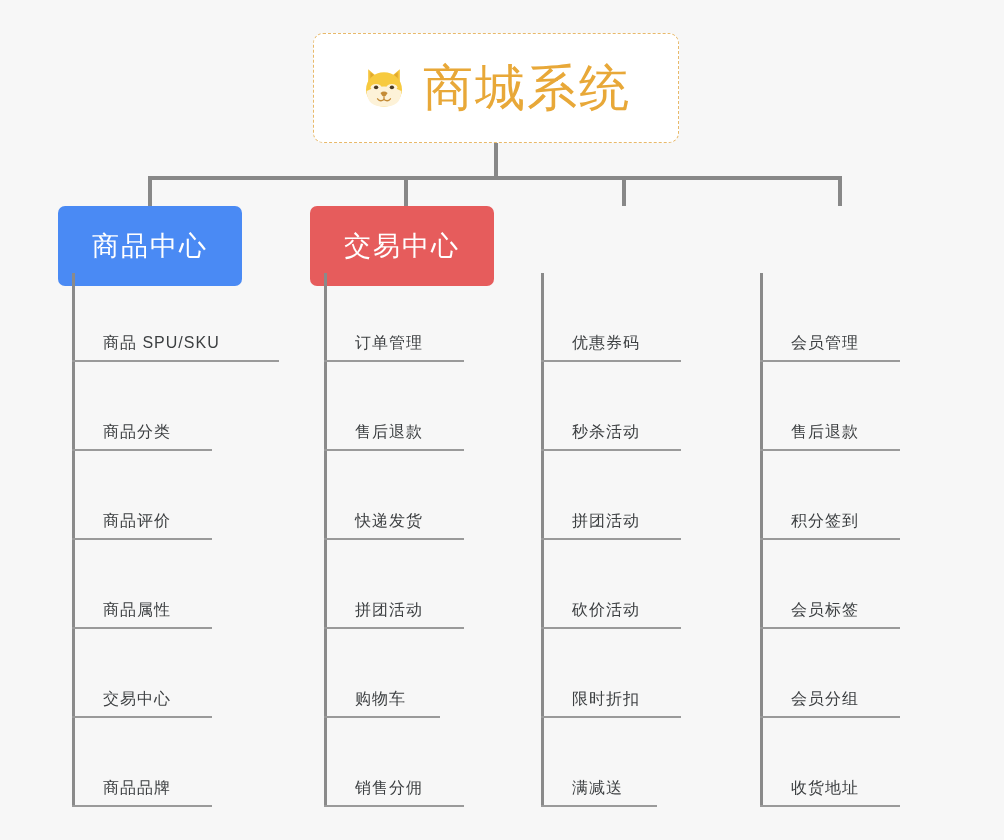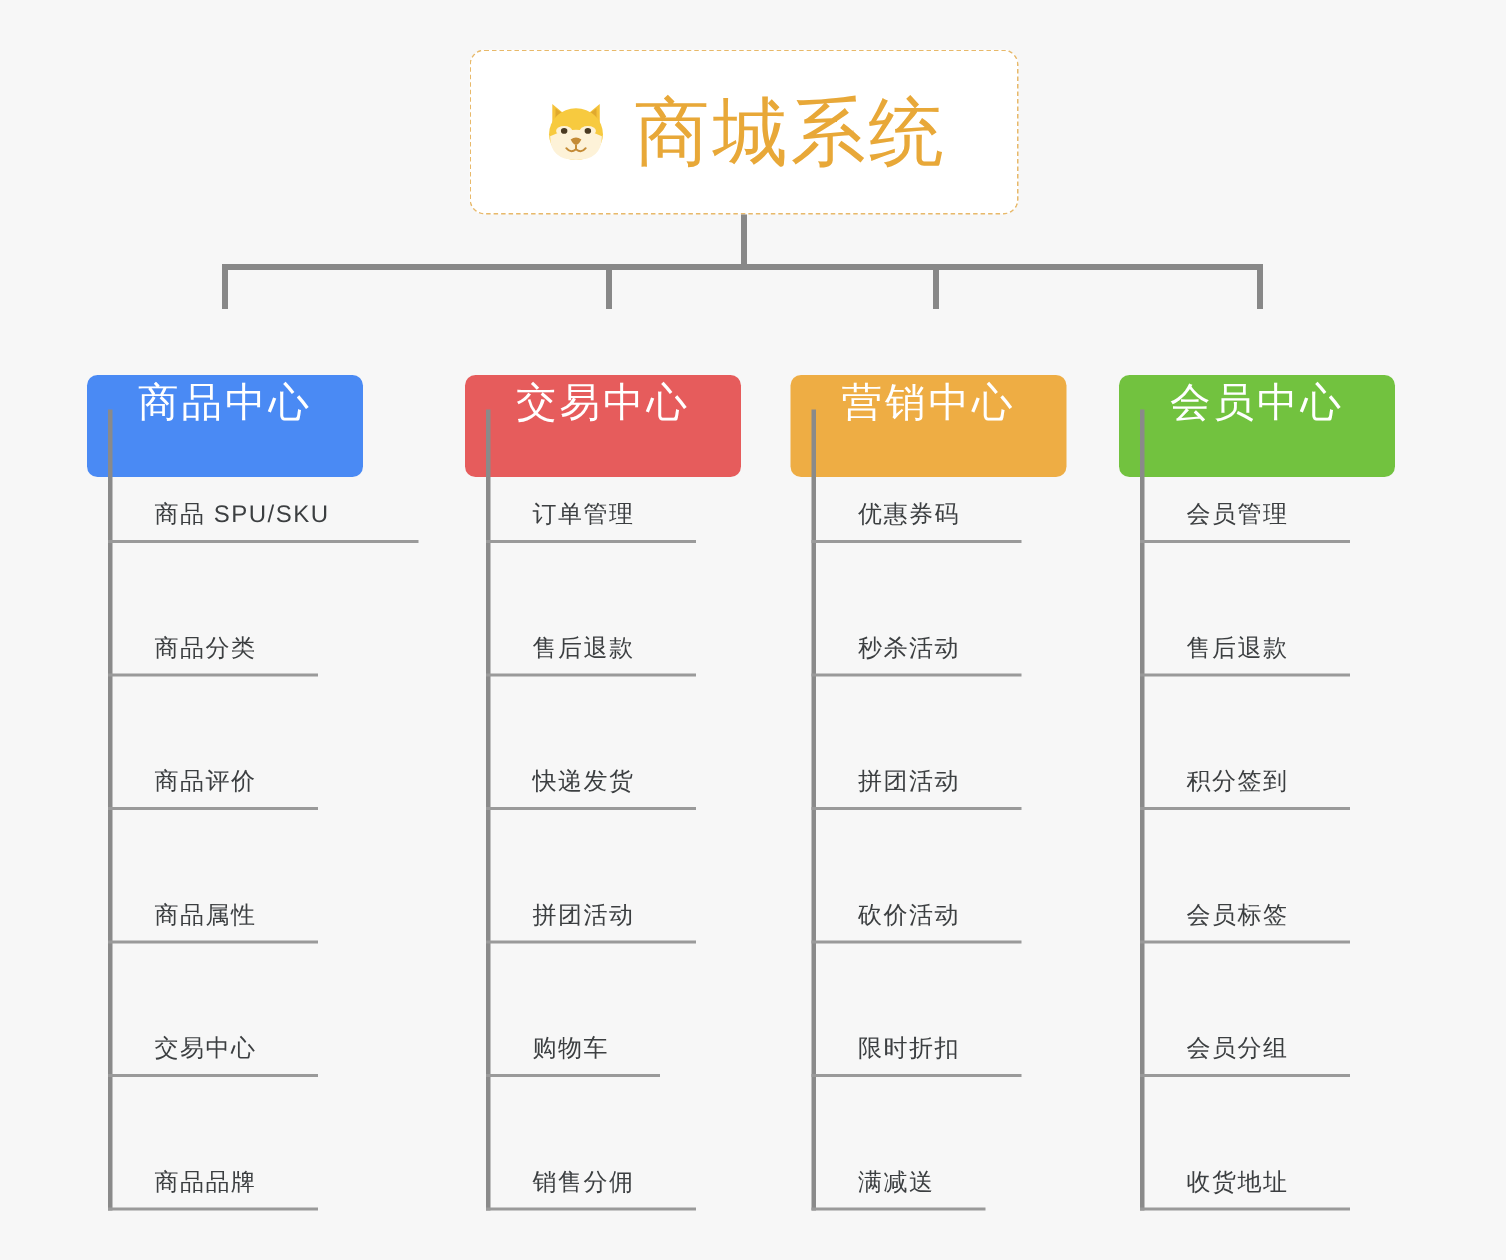--- a/index.html
+++ b/index.html
@@ -58,29 +58,29 @@
     position: absolute;
     background: #888888;
   }
   .v-line { width: 4px; }
   .h-line { height: 4px; }
 
   
   .cat-box {
     position: absolute;
     box-sizing: border-box;
-    height: 68px;
+    height: 80px;
     border-radius: 7px;
     display: flex;
+    align-items: center;
     justify-content: center;
     color: #ffffff;
     font-size: 27px;
     letter-spacing: 2px;
     white-space: nowrap;
-    margin-top: 44px;
   }
 
   
   .branch {
     position: absolute;
     top: 273px;
   }
   .branch-spine {
     position: absolute;
     left: 0;
@@ -143,26 +143,20 @@
   <div class="line v-line" style="left:404px; top:176px; height:30px;"></div>
   <div class="line v-line" style="left:622px; top:176px; height:30px;"></div>
   <div class="line v-line" style="left:838px; top:176px; height:30px;"></div>
 
   <div class="cat-box" id="cat-0" style="left: 58px; top: 206px; width: 184px; background: rgb(74, 138, 244);">
     <span>商品中心</span>
   </div>
   <div class="cat-box" id="cat-1" style="left: 310px; top: 206px; width: 184px; background: rgb(230, 92, 92);">
     <span>交易中心</span>
   </div>
-  <div class="cat-box" id="cat-2" style="left: 527px; top: 206px; width: 184px; background: rgb(238, 173, 68);">
-    <span>营销中心</span>
-  </div>
-  <div class="cat-box" id="cat-3" style="left: 746px; top: 206px; width: 184px; background: rgb(114, 194, 63);">
-    <span>会员中心</span>
-  </div>
 
   <div class="branch" id="branch-0" style="left:72px;">
     <div class="branch-spine" style="height: 534px;"></div>
   <div class="leaf">
         <span class="leaf-label">商品 SPU/SKU</span>
         <div class="leaf-underline" style="width: 207px;"></div>
       </div>
       <div class="leaf">
         <span class="leaf-label">商品分类</span>
         <div class="leaf-underline" style="width: 140px;"></div>

